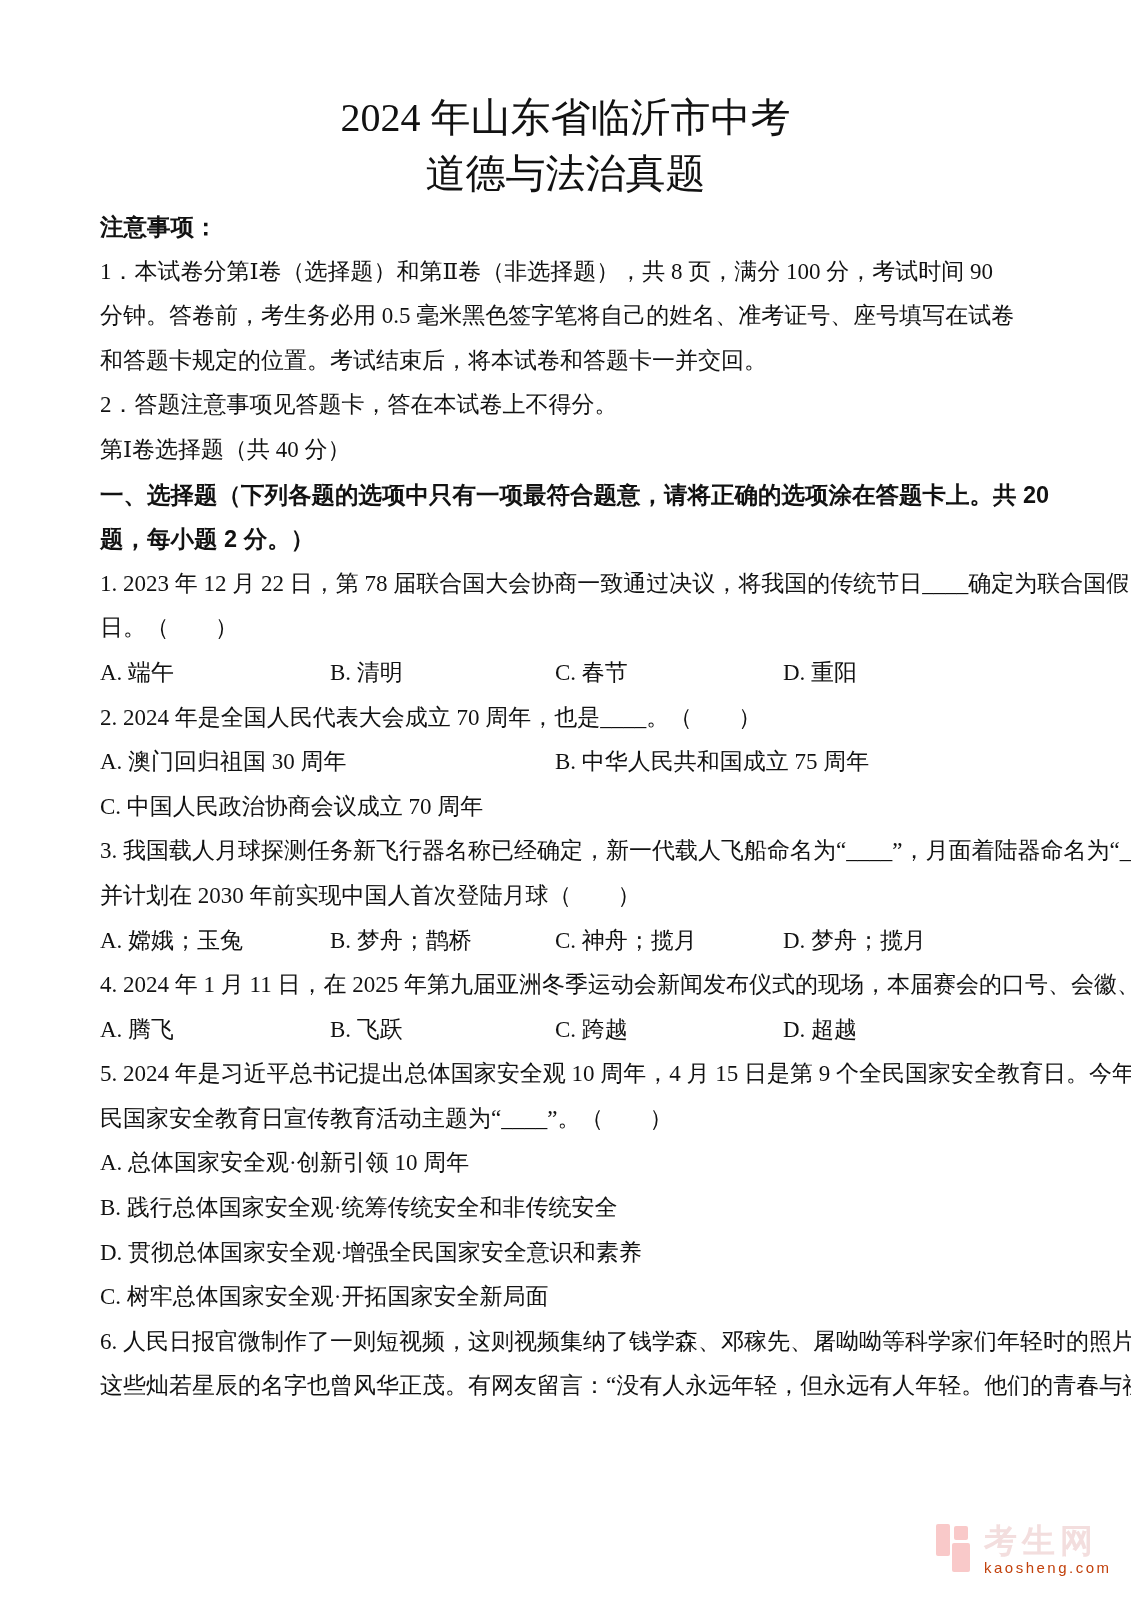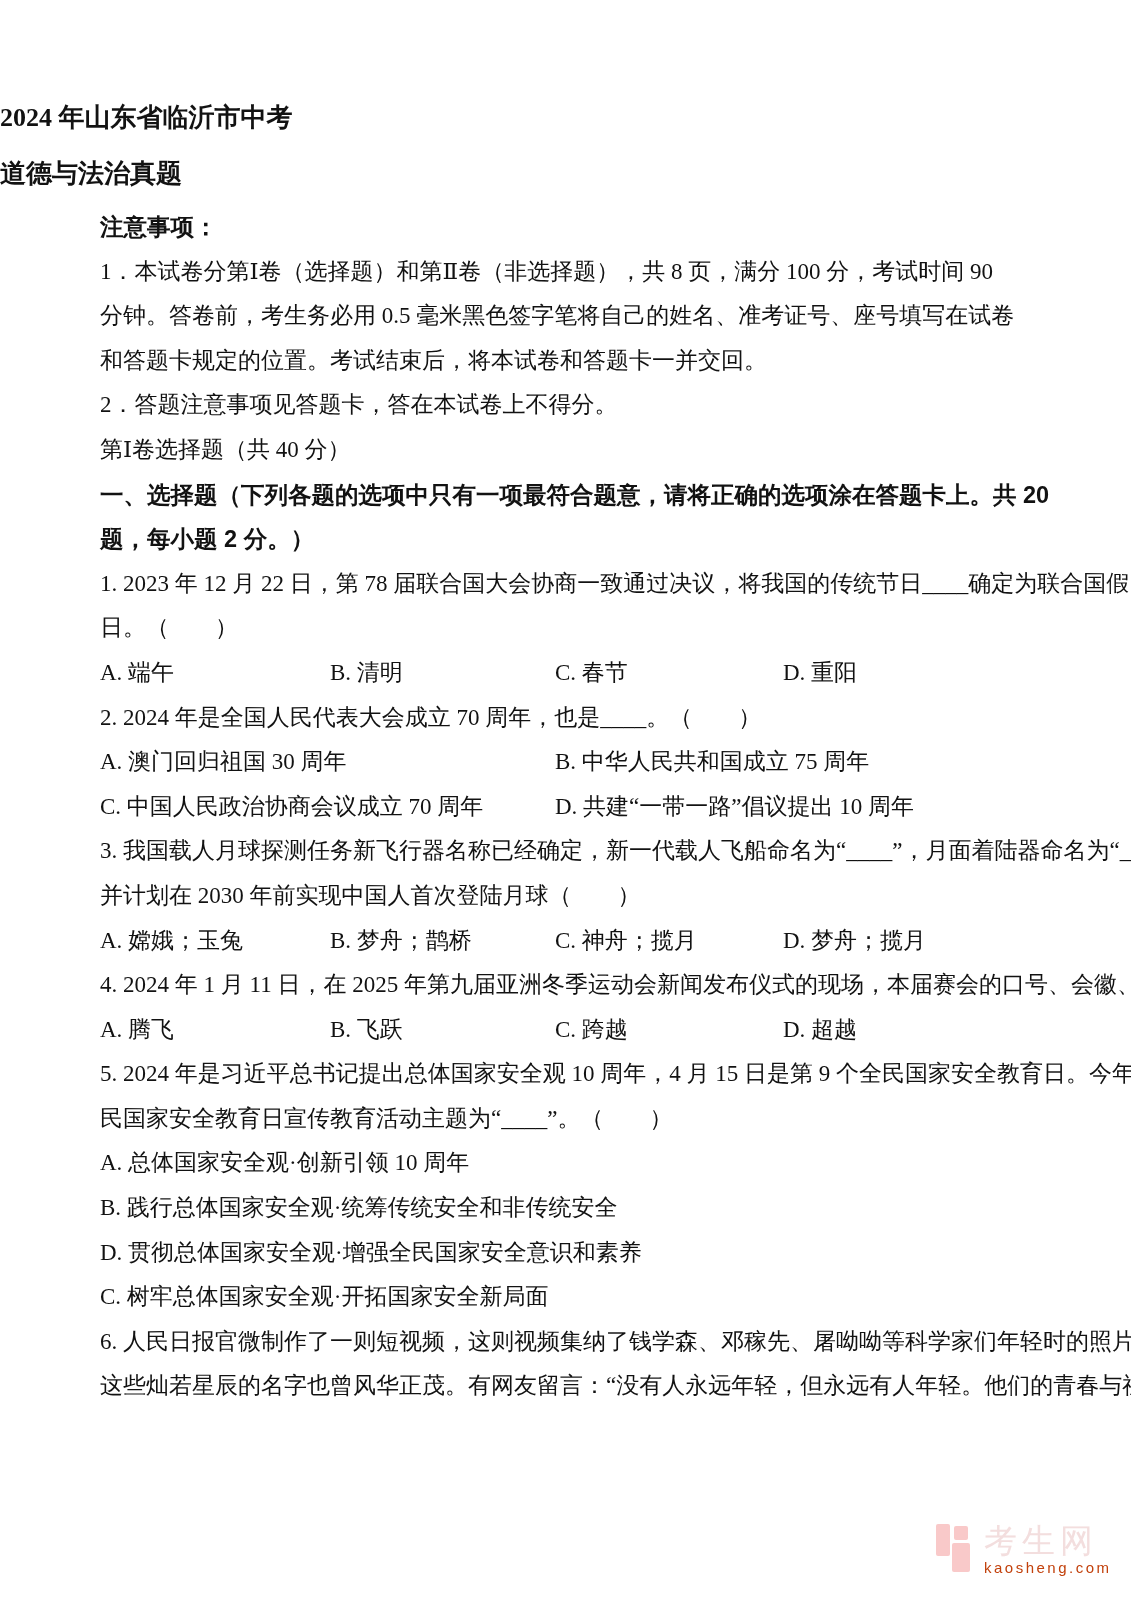--- a/index.html
+++ b/index.html
@@ -4,21 +4,21 @@
 <style>
   html,body { margin:0; padding:0; background:#ffffff; }
   .page {
     position:relative;
     width:1131px; height:1600px;
     background:#ffffff;
     color:#121212;
     font-family:"Liberation Serif","DejaVu Serif",serif;
     overflow:hidden;
   }
-  .title { font-weight:700; font-size:26px; line-height:38px; }
+  .title { text-align:center; font-weight:400; font-size:40px; line-height:38px; }
   .t1 { padding-top:99px; }
   .t2 { margin-top:18px; }
   .body { margin:12px 100px 0 100px; font-size:23px; }
   .line {
     position:relative;
     height:44.6px; line-height:44.6px;
     white-space:nowrap;
   }
   .bold {
     font-weight:700;
@@ -37,21 +37,21 @@
     display:flex; align-items:flex-start; gap:14px;
   }
   .wm-logo { position:relative; width:34px; height:48px; }
   .wm-logo i { position:absolute; background:#f9c9c9; border-radius:2px; }
   .wm-b1 { left:0;  top:0;  width:14px; height:32px; }
   .wm-b2 { left:18px; top:2px; width:14px; height:14px; }
   .wm-b3 { left:16px; top:19px; width:18px; height:29px; }
   .wm-text { display:flex; flex-direction:column; }
   .wm-name {
     font-family:"Liberation Sans","DejaVu Sans",sans-serif;
-    font-size:33px; line-height:33px; font-weight:400;
+    font-size:33px; line-height:33px; font-weight:700;
     color:#f3dede; letter-spacing:5px;
   }
   .wm-domain {
     font-family:"Liberation Sans","DejaVu Sans",sans-serif;
     font-size:15px; line-height:15px; margin-top:3px;
     color:#c2410c; letter-spacing:2.5px;
   }
 </style>
 </head>
 <body>
@@ -81,21 +81,20 @@
       <span class="c4">D. 重阳</span>
     </div>
 
     <div class="line">2. 2024 年是全国人民代表大会成立 70 周年，也是____。（　　）</div>
     <div class="line opts">
       <span class="c1">A. 澳门回归祖国 30 周年</span>
       <span class="c3">B. 中华人民共和国成立 75 周年</span>
     </div>
     <div class="line opts">
       <span class="c1">C. 中国人民政治协商会议成立 70 周年</span>
-      <span class="c3">D. 共建“一带一路”倡议提出 10 周年</span>
     </div>
 
     <div class="line">3. 我国载人月球探测任务新飞行器名称已经确定，新一代载人飞船命名为“____”，月面着陆器命名为“____”，</div>
     <div class="line">并计划在 2030 年前实现中国人首次登陆月球（　　）</div>
     <div class="line opts">
       <span class="c1">A. 嫦娥；玉兔</span>
       <span class="c2">B. 梦舟；鹊桥</span>
       <span class="c3">C. 神舟；揽月</span>
       <span class="c4">D. 梦舟；揽月</span>
     </div>

